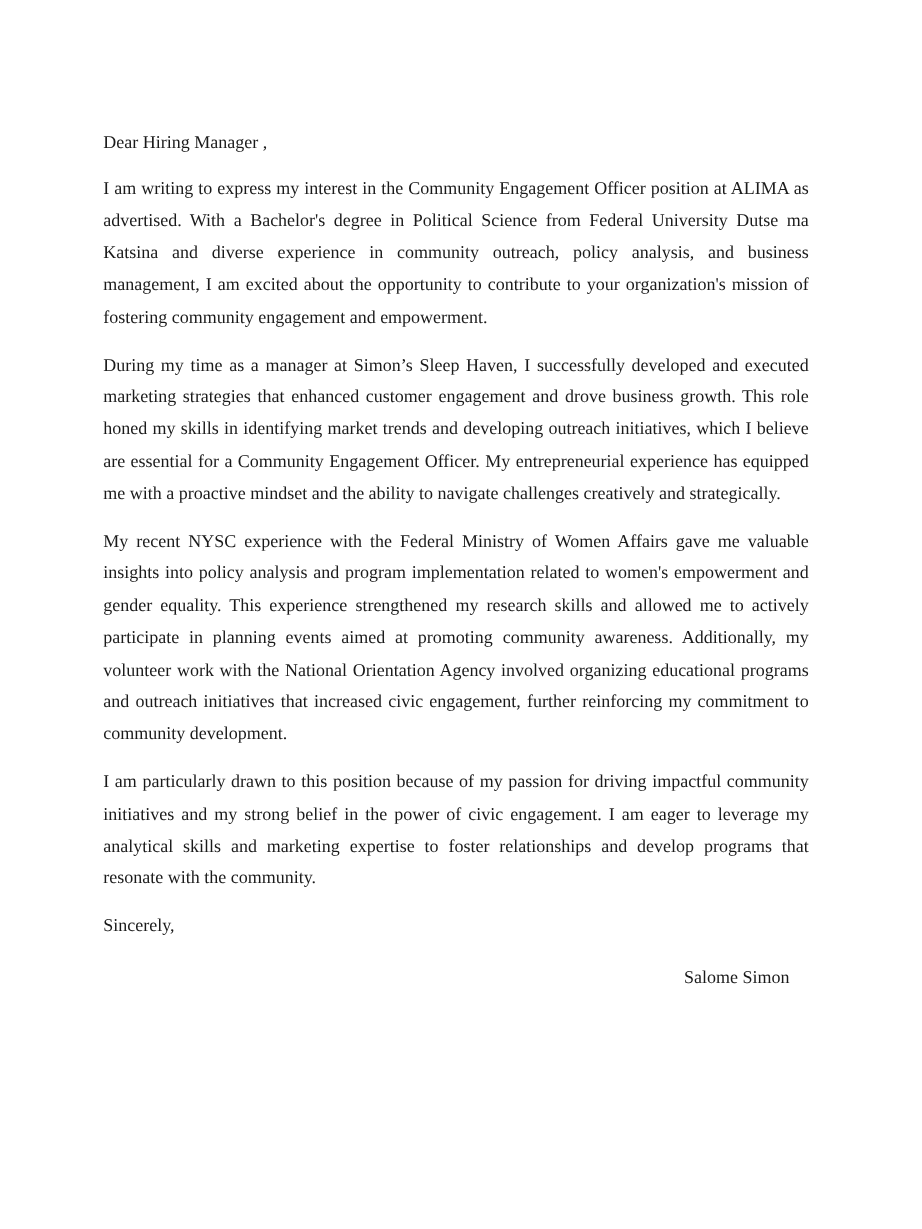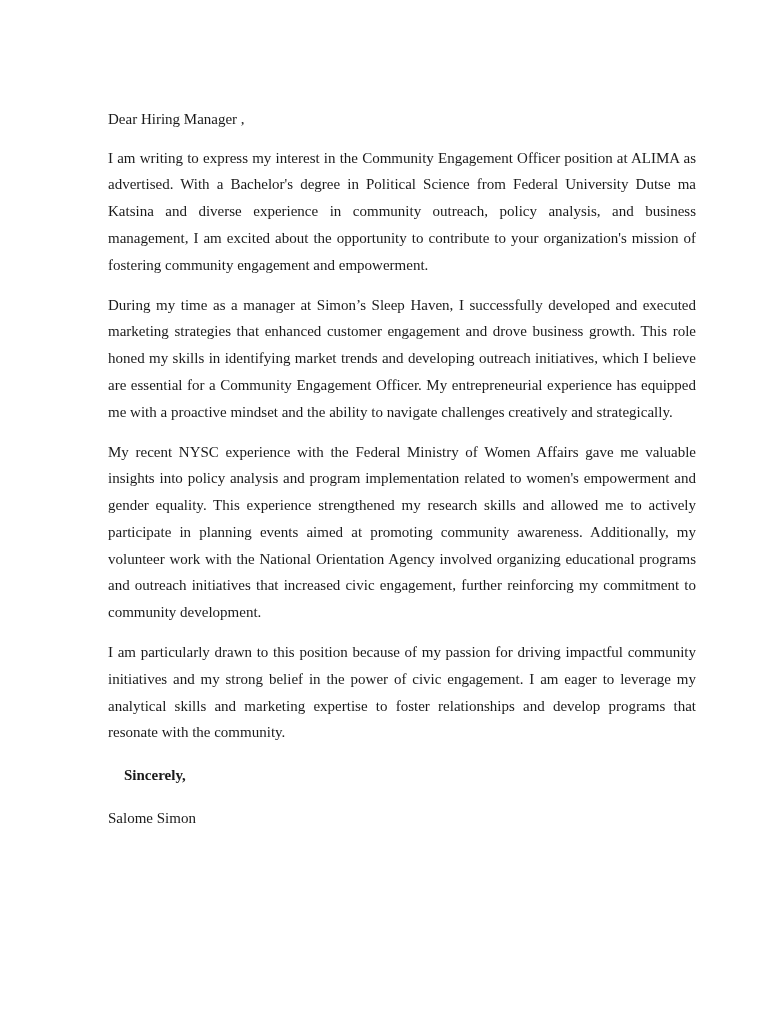--- a/index.html
+++ b/index.html
@@ -8,42 +8,42 @@
       background: #ffffff;
     }
     body {
       width: 768px;
       height: 1024px;
       overflow: hidden;
       position: relative;
     }
     .page {
       position: absolute;
-      left: 108px;
+      left: 86px;
       top: 106px;
       width: 588px;
       font-family: "Liberation Serif", serif;
       font-size: 15px;
       line-height: 26.7px;
       color: #1a1a1a;
     }
     .salutation {
       margin: 0 0 12px 0;
     }
     .para {
       margin: 0 0 13.5px 0;
       text-align: justify;
       text-justify: inter-word;
     }
     .closing {
-      margin: 16px;
-      font-weight: bold;
+      margin: 0;
     }
     .signature {
-      margin: 0;
+      margin: 16px;
+      text-align: right;
     }
   </style>
 </head>
 <body>
 
 <div class="page">
   <p class="salutation">Dear Hiring Manager ,</p>
   <p class="para">I am writing to express my interest in the Community Engagement Officer position at ALIMA as advertised. With a Bachelor's degree in Political Science from Federal University Dutse ma Katsina and diverse experience in community outreach, policy analysis, and business management, I am excited about the opportunity to contribute to your organization's mission of fostering community engagement and empowerment.</p>
   <p class="para">During my time as a manager at Simon’s Sleep Haven, I successfully developed and executed marketing strategies that enhanced customer engagement and drove business growth. This role honed my skills in identifying market trends and developing outreach initiatives, which I believe are essential for a Community Engagement Officer. My entrepreneurial experience has equipped me with a proactive mindset and the ability to navigate challenges creatively and strategically.</p>
   <p class="para">My recent NYSC experience with the Federal Ministry of Women Affairs gave me valuable insights into policy analysis and program implementation related to women's empowerment and gender equality. This experience strengthened my research skills and allowed me to actively participate in planning events aimed at promoting community awareness. Additionally, my volunteer work with the National Orientation Agency involved organizing educational programs and outreach initiatives that increased civic engagement, further reinforcing my commitment to community development.</p>

